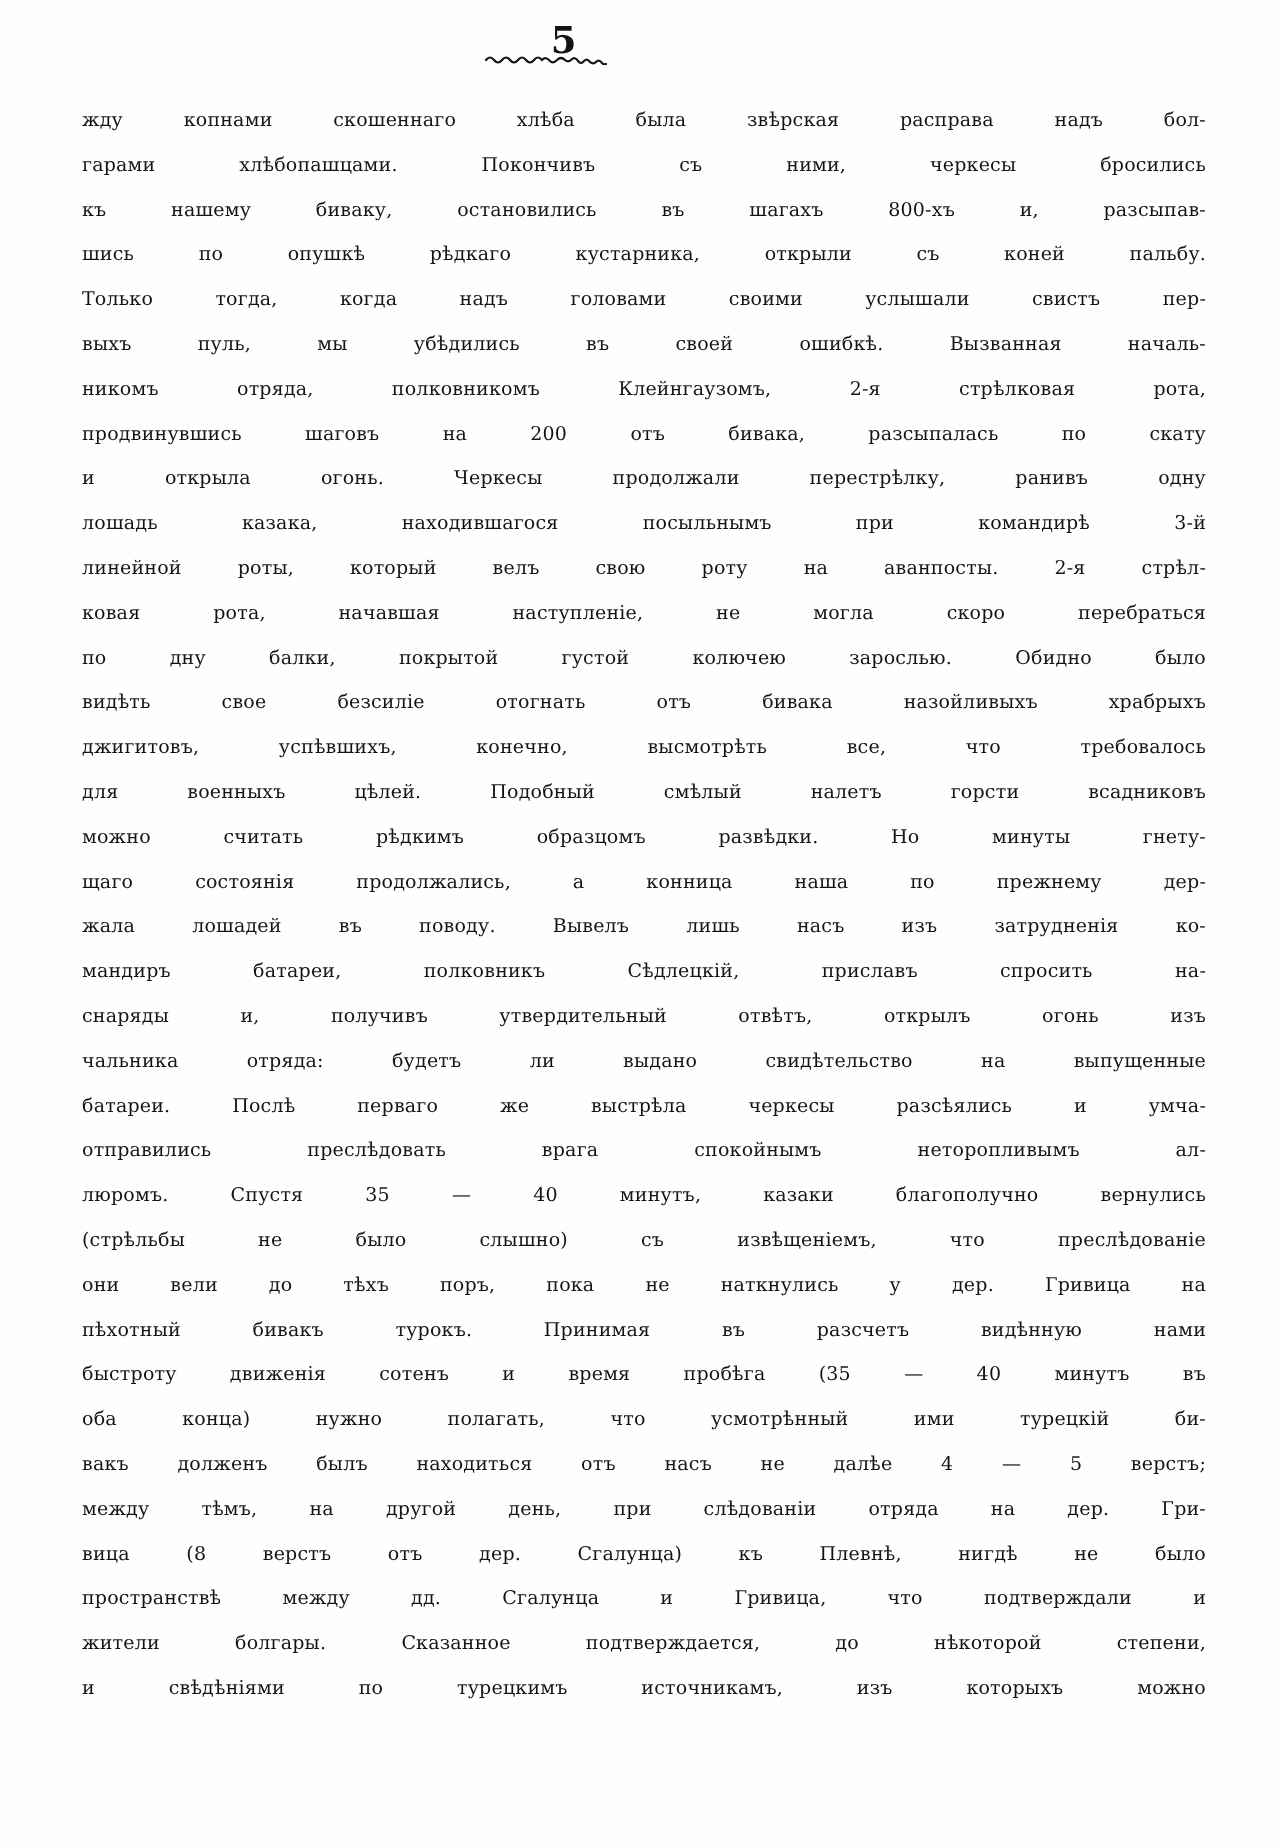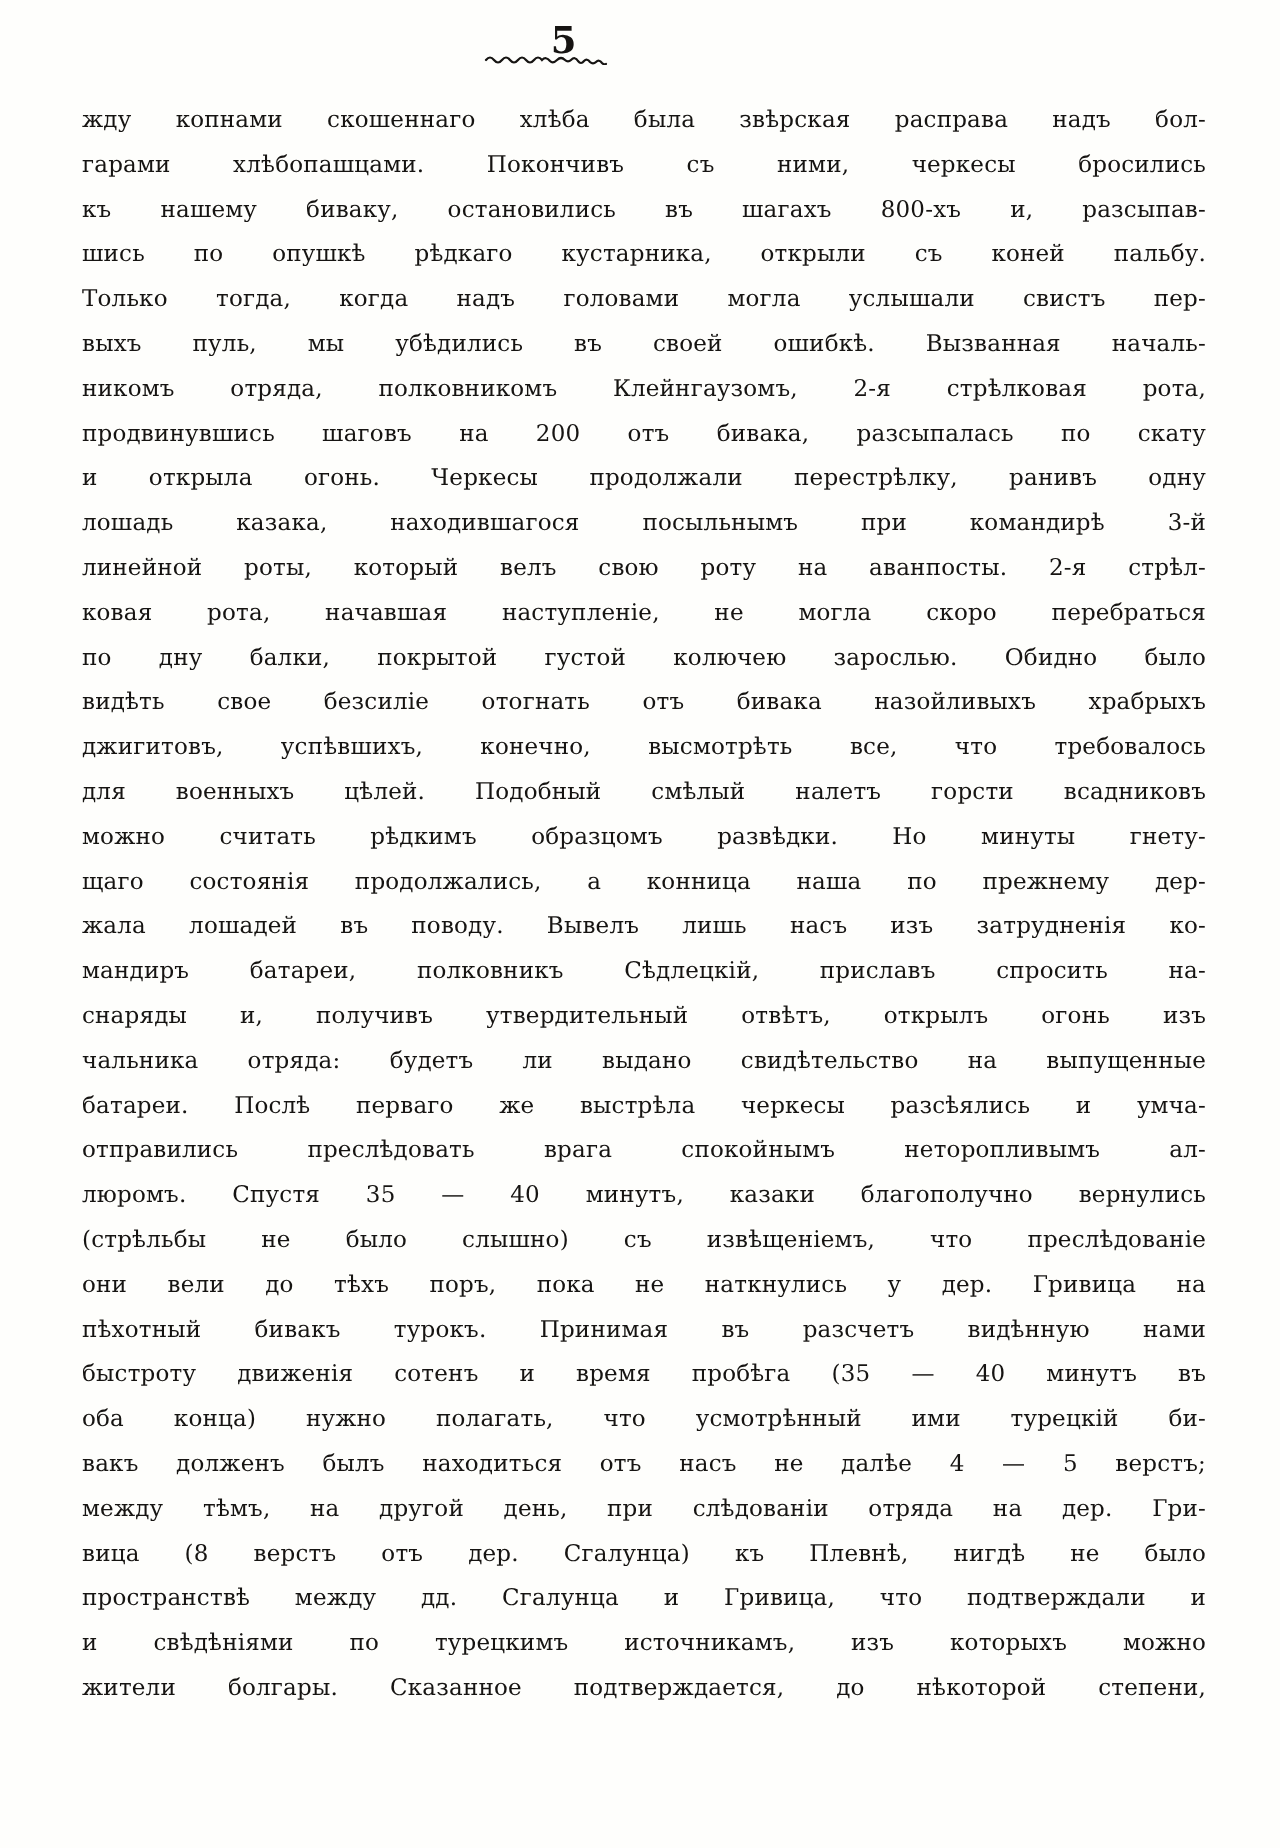--- a/index.html
+++ b/index.html
@@ -38,21 +38,21 @@
   }
   .text-block {
     position: absolute;
     top: 98px;
     left: 82px;
     width: 1124px;
   }
   .line {
     height: 44.8px;
     line-height: 44.8px;
-    font-size: 23px;
+    font-size: 19px;
     white-space: nowrap;
     text-align: justify;
     text-align-last: justify;
     word-spacing: 2px;
     letter-spacing: 0.2px;
     overflow: visible;
   }
   
   .line, .page-number {
     text-rendering: geometricPrecision;
@@ -69,21 +69,21 @@
       <path d="M2,7 q4,-5 8,0 t8,0 t8,0 t8,0 t8,0 t8,0 t8,0 q4,-4 8,1 q3,3 7,-1 q4,-4 8,0 q3,3 6,0 q4,-4 7,1 q3,4 6,0 q3,-3 6,1 q3,3 6,0 q3,-3 6,1 q2,2 4,1" fill="none" stroke="#161412" stroke-width="2.2" stroke-linecap="round"></path>
     </svg>
   </div>
 
   <div class="text-block">
 
   <div class="line">жду копнами скошеннаго хлѣба была звѣрская расправа надъ бол-</div>
       <div class="line">гарами хлѣбопашцами. Покончивъ съ ними, черкесы бросились</div>
       <div class="line">къ нашему биваку, остановились въ шагахъ 800-хъ и, разсыпав-</div>
       <div class="line">шись по опушкѣ рѣдкаго кустарника, открыли съ коней пальбу.</div>
-      <div class="line">Только тогда, когда надъ головами могла услышали свистъ пер-</div>
+      <div class="line">Только тогда, когда надъ головами своими услышали свистъ пер-</div>
       <div class="line">выхъ пуль, мы убѣдились въ своей ошибкѣ. Вызванная началь-</div>
       <div class="line">никомъ отряда, полковникомъ Клейнгаузомъ, 2-я стрѣлковая рота,</div>
       <div class="line">продвинувшись шаговъ на 200 отъ бивака, разсыпалась по скату</div>
       <div class="line">и открыла огонь. Черкесы продолжали перестрѣлку, ранивъ одну</div>
       <div class="line">лошадь казака, находившагося посыльнымъ при командирѣ 3-й</div>
       <div class="line">линейной роты, который велъ свою роту на аванпосты. 2-я стрѣл-</div>
       <div class="line">ковая рота, начавшая наступленіе, не могла скоро перебраться</div>
       <div class="line">по дну балки, покрытой густой колючею зарослью. Обидно было</div>
       <div class="line">видѣть свое безсиліе отогнать отъ бивака назойливыхъ храбрыхъ</div>
       <div class="line">джигитовъ, успѣвшихъ, конечно, высмотрѣть все, что требовалось</div>
@@ -99,17 +99,17 @@
       <div class="line">люромъ. Спустя 35 — 40 минутъ, казаки благополучно вернулись</div>
       <div class="line">(стрѣльбы не было слышно) съ извѣщеніемъ, что преслѣдованіе</div>
       <div class="line">они вели до тѣхъ поръ, пока не наткнулись у дер. Гривица на</div>
       <div class="line">пѣхотный бивакъ турокъ. Принимая въ разсчетъ видѣнную нами</div>
       <div class="line">быстроту движенія сотенъ и время пробѣга (35 — 40 минутъ въ</div>
       <div class="line">оба конца) нужно полагать, что усмотрѣнный ими турецкій би-</div>
       <div class="line">вакъ долженъ былъ находиться отъ насъ не далѣе 4 — 5 верстъ;</div>
       <div class="line">между тѣмъ, на другой день, при слѣдованіи отряда на дер. Гри-</div>
       <div class="line">вица (8 верстъ отъ дер. Сгалунца) къ Плевнѣ, нигдѣ не было</div>
       <div class="line">пространствѣ между дд. Сгалунца и Гривица, что подтверждали и</div>
+      <div class="line">жители болгары. Сказанное подтверждается, до нѣкоторой степени,</div>
       <div class="line">и свѣдѣніями по турецкимъ источникамъ, изъ которыхъ можно</div>
-      <div class="line">жители болгары. Сказанное подтверждается, до нѣкоторой степени,</div>
     </div>
 
 </div>
 
 </body></html>

